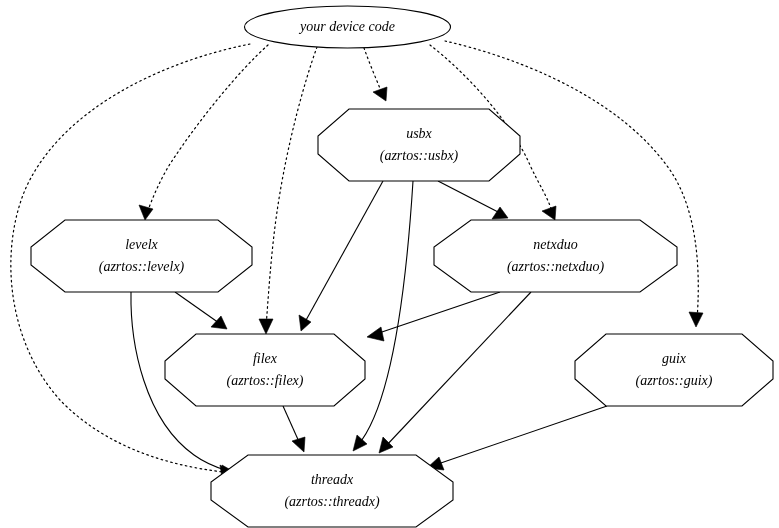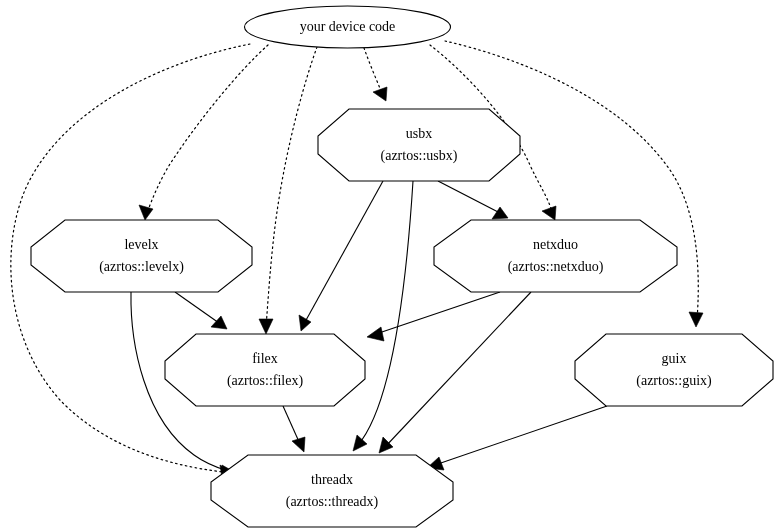--- a/index.html
+++ b/index.html
@@ -7,20 +7,21 @@
     padding: 0;
     background: #ffffff;
   }
   #canvas {
     position: relative;
     width: 779px;
     height: 528px;
     background: #ffffff;
     overflow: hidden;
     font-family: "Liberation Serif", "DejaVu Serif", serif;
+    font-style: italic;
   }
   svg#graph {
     display: block;
     width: 779px;
     height: 528px;
   }
   .node-shape {
     fill: #ffffff;
     stroke: #000000;
     stroke-width: 1.1px;

